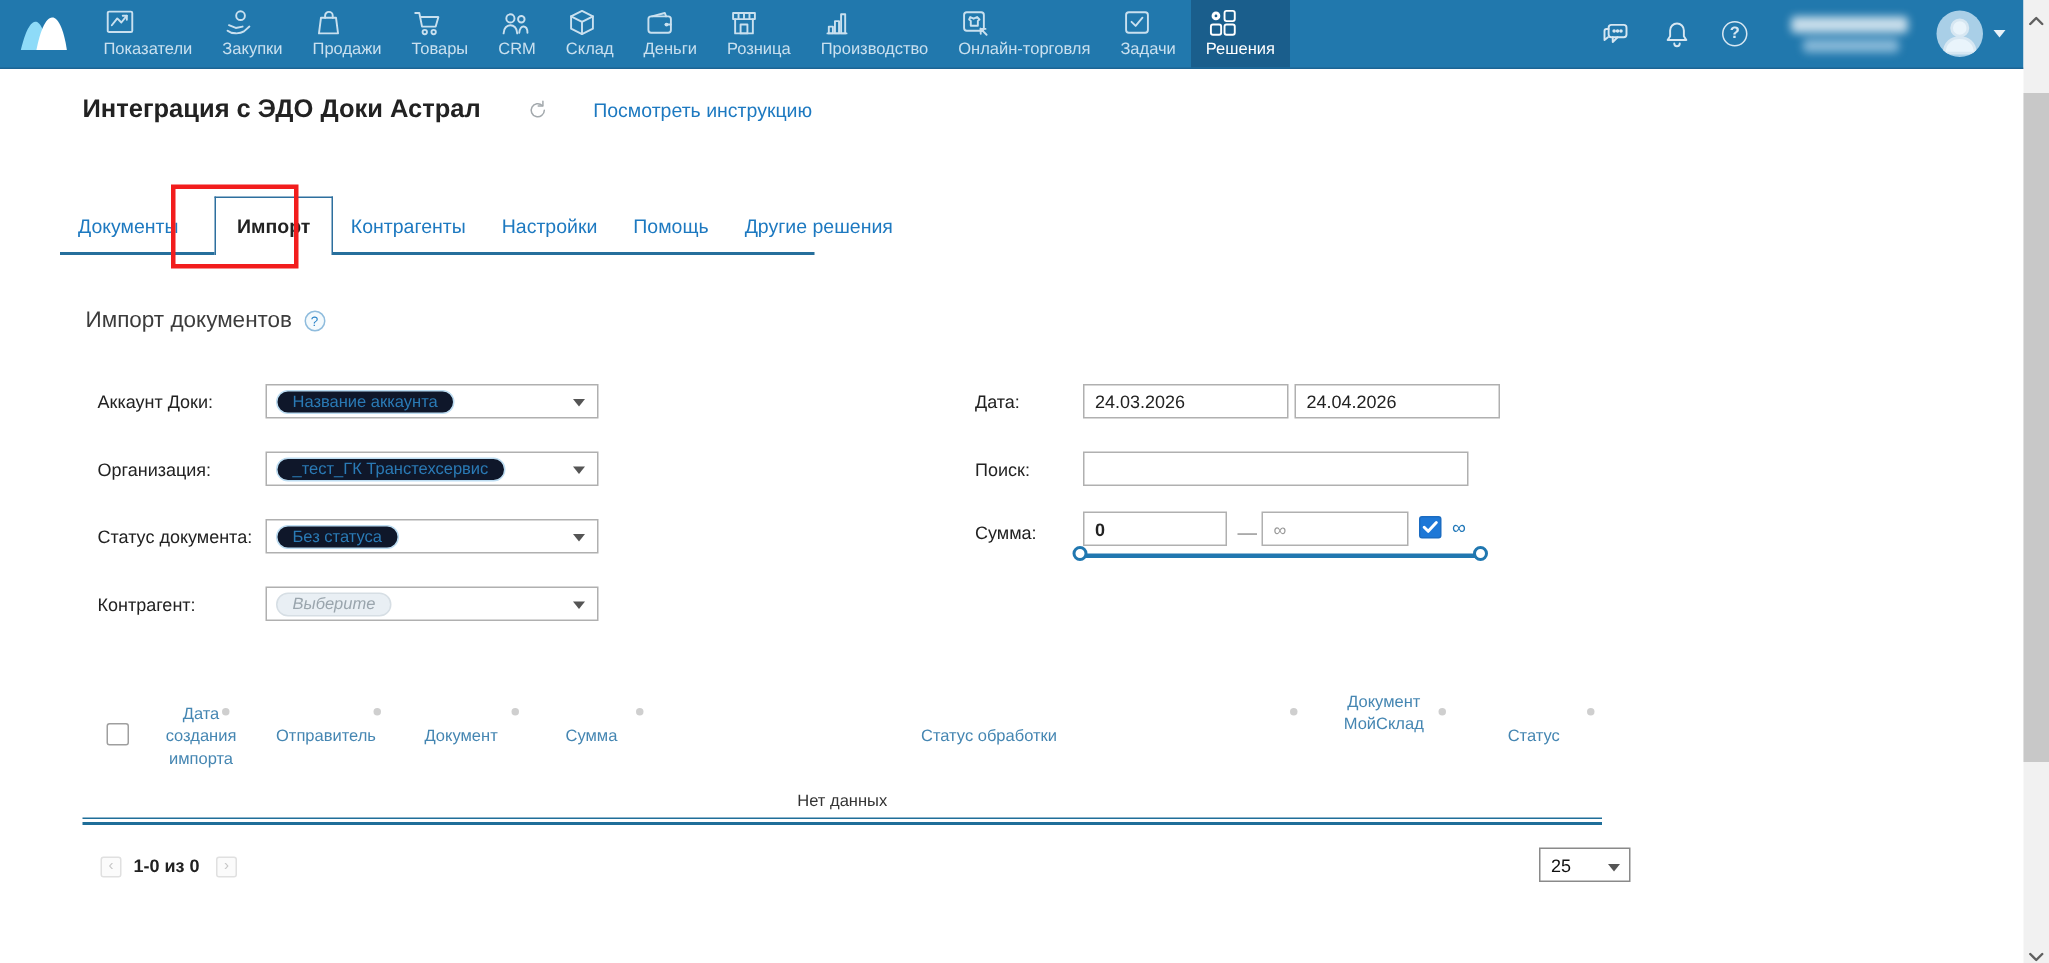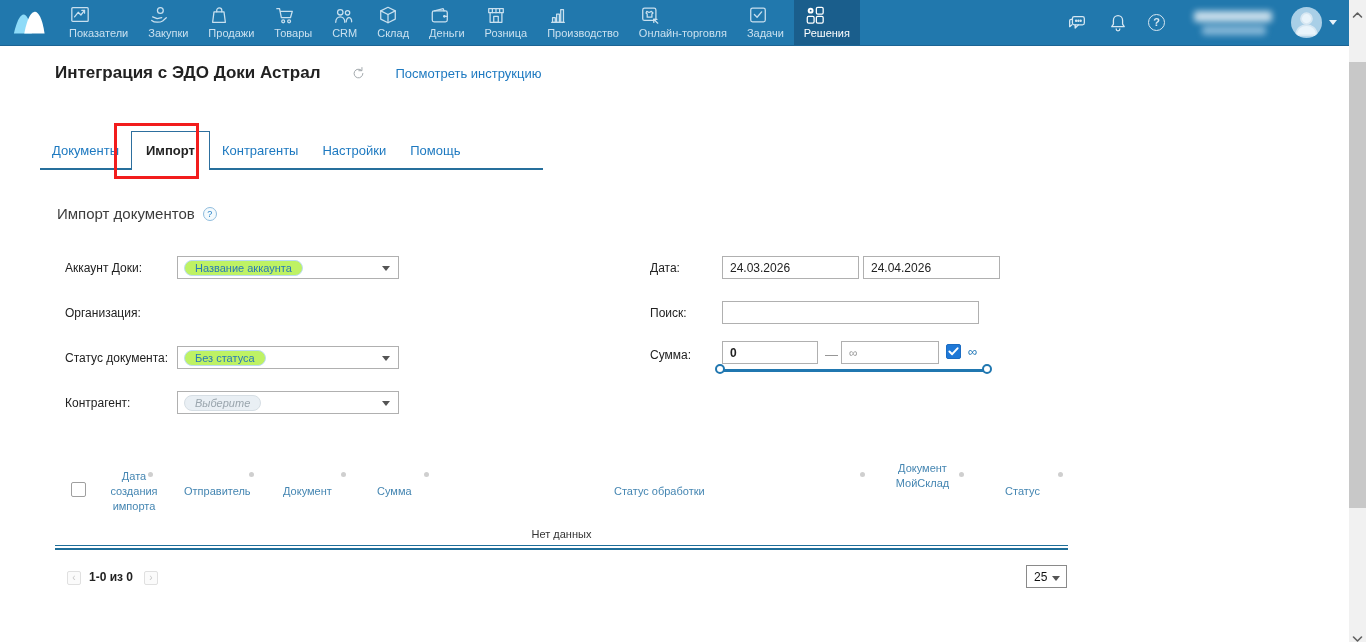--- a/index.html
+++ b/index.html
@@ -37,36 +37,36 @@
   .refresh-btn { width:15px; height:15px; cursor:pointer; }
   .refresh-btn svg { width:15px; height:15px; fill:none; stroke:#a3a9ad; stroke-width:1.6;
     stroke-linecap:round; stroke-linejoin:round; }
   .instr-link { font-size:13px; color:#1d79c0; cursor:pointer; text-decoration:none; }
 
   
   .tabs { position:absolute; top:132px; left:40px; width:503px; height:38px;
     border-bottom:2px solid #266f9c; display:flex; align-items:flex-end; }
   .tab { font-size:13px; color:#1d79c0; padding:11px 12px 10px; cursor:pointer; white-space:nowrap; }
   .tab.active { background:#fff; border:1px solid #2d6f9e; border-bottom:none;
-    color:#222; font-weight:bold; padding:11px 14px 12px; margin-bottom:-2px; position:relative; z-index:2; }
+    color:#222; font-weight:bold; padding:11px 14px 12px; margin-bottom:-2px; position:relative; z-index:2;margin-left:12px; }
   .annotation-box { position:absolute; top:123px; left:114px; width:85px; height:56px;
     border:3px solid #f21d1d; z-index:5; pointer-events:none; }
 
   
   .section-heading { position:absolute; top:205px; left:57px; display:flex; align-items:center; gap:8px; }
   .section-heading .txt { font-size:15px; color:#3c3c3c; }
   .q-icon { width:14px; height:14px; border:1px solid #8fbcdd; border-radius:50%;
     color:#2c84c8; font-size:9px; line-height:12px; text-align:center; cursor:pointer; background:#f4fafd; }
 
   
   .flabel { position:absolute; font-size:12px; color:#222; }
   .select { position:absolute; width:222px; height:23px; border:1px solid #b0b0b0;
     background:#fff; cursor:pointer; }
   .pill { position:absolute; left:6px; top:3px; height:16px; line-height:14px; padding:0 10px;
-    border-radius:9px; background:#bef264; border:1px solid #bcdcf1; color:#2a7ab5; font-size:11px; }
+    border-radius:9px; background:#0f172a; border:1px solid #bcdcf1; color:#2a7ab5; font-size:11px; }
   .pill.placeholder { background:#e9eff4; border-color:#d6dee4; color:#9aa5ad; font-style:italic; }
   .sel-caret { position:absolute; right:8px; top:9px; width:0; height:0;
     border-left:4px solid transparent; border-right:4px solid transparent; border-top:5px solid #555; }
   .tinput { position:absolute; height:23px; border:1px solid #b0b0b0; background:#fff;
     font-size:12px; padding:0 7px; color:#222; font-family:"Liberation Sans", sans-serif; outline:none; }
   .sum-dash { position:absolute; color:#8a8a8a; font-size:13px; }
   .chk { position:absolute; width:15px; height:15px; background:#1e78d7; border:1px solid #1b6cc2;
     border-radius:2px; cursor:pointer; display:flex; align-items:center; justify-content:center; }
   .chk svg { width:11px; height:9px; fill:none; stroke:#fff; stroke-width:2.2;
     stroke-linecap:round; stroke-linejoin:round; }
@@ -83,21 +83,21 @@
   .sort-dot { position:absolute; width:5px; height:5px; border-radius:50%; background:#cfcfcf; }
   .empty-row { position:absolute; left:55px; top:528px; width:1013px; text-align:center;
     font-size:11px; color:#333; }
   .dline1 { position:absolute; left:55px; top:545px; width:1013px; height:0; border-top:1px solid #1f6e99; }
   .dline2 { position:absolute; left:55px; top:548px; width:1013px; height:0; border-top:2px solid #1f6e99; }
 
   
   .pg-btn { position:absolute; width:14px; height:14px; border:1px solid #e0e0e0; background:#fbfbfb;
     color:#c7c7c7; font-size:10px; line-height:12px; text-align:center; cursor:pointer; border-radius:2px; }
   .pg-range { position:absolute; left:89px; top:570px; font-size:12px; font-weight:bold; color:#222; }
-  .page-size { position:absolute; left:1026px; top:565px; width:41px; height:23px;
+  .page-size { position:absolute; left:1026px; top:565px; width:61px; height:23px;
     border:1px solid #8a8a8a; background:#fff; cursor:pointer; }
   .page-size .val { position:absolute; left:7px; top:4px; font-size:12px; color:#111; }
   .page-size .sel-caret { top:10px; right:6px; }
 
   
   .scrollbar { position:absolute; right:0; top:0; width:17px; height:642px; background:#f1f1f1; }
   .sb-thumb { position:absolute; left:0; top:62px; width:17px; height:446px; background:#c8c8c8; cursor:grab; }
   .sb-arrow { position:absolute; left:3px; width:11px; height:8px; cursor:pointer; }
   .sb-arrow svg { width:11px; height:8px; fill:none; stroke:#606060; stroke-width:1.6;
     stroke-linecap:round; stroke-linejoin:round; }
@@ -254,35 +254,40 @@
     </span>
     <a class="instr-link">Посмотреть инструкцию</a>
   </div>
 
   <div class="tabs">
     <div class="tab">Документы</div>
     <div class="tab active">Импорт</div>
     <div class="tab">Контрагенты</div>
     <div class="tab">Настройки</div>
     <div class="tab">Помощь</div>
+    <div class="tab">Другие решения</div>
   </div>
   <div class="annotation-box"></div>
 
   <div class="section-heading">
     <span class="txt">Импорт документов</span>
     <span class="q-icon">?</span>
   </div>
 
   <div class="flabel" style="left:65px;top:261px;">Аккаунт Доки:</div>
   <div class="select" style="left:177px;top:256px;">
     <span class="pill">Название аккаунта</span>
     <span class="sel-caret"></span>
   </div>
 
   <div class="flabel" style="left:65px;top:306px;">Организация:</div>
+  <div class="select" style="left:177px;top:301px;">
+    <span class="pill">_тест_ГК Транстехсервис</span>
+    <span class="sel-caret"></span>
+  </div>
 
   <div class="flabel" style="left:65px;top:351px;">Статус документа:</div>
   <div class="select" style="left:177px;top:346px;">
     <span class="pill">Без статуса</span>
     <span class="sel-caret"></span>
   </div>
 
   <div class="flabel" style="left:65px;top:396px;">Контрагент:</div>
   <div class="select" style="left:177px;top:391px;">
     <span class="pill placeholder">Выберите</span>

